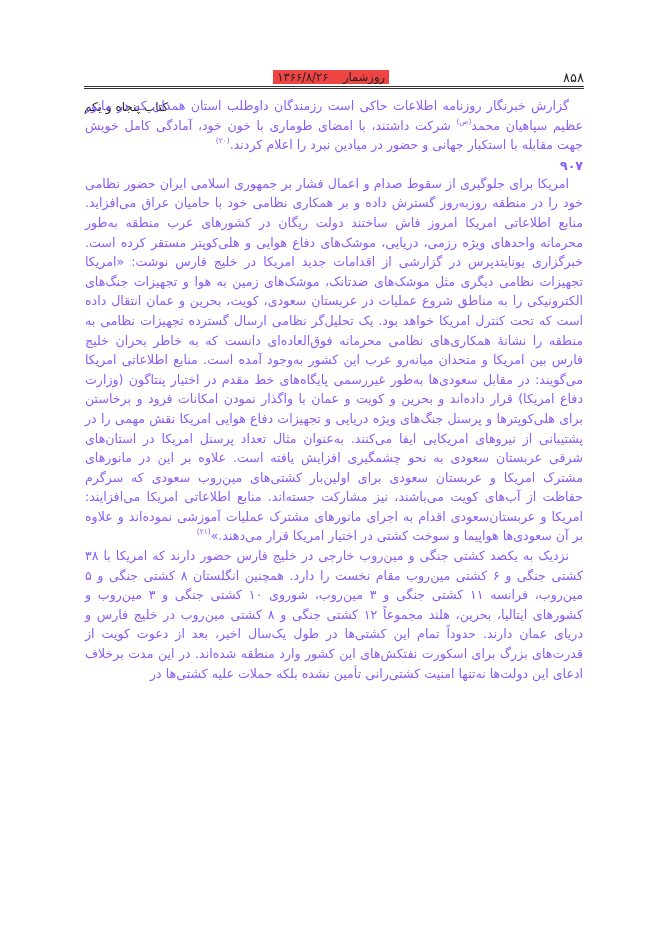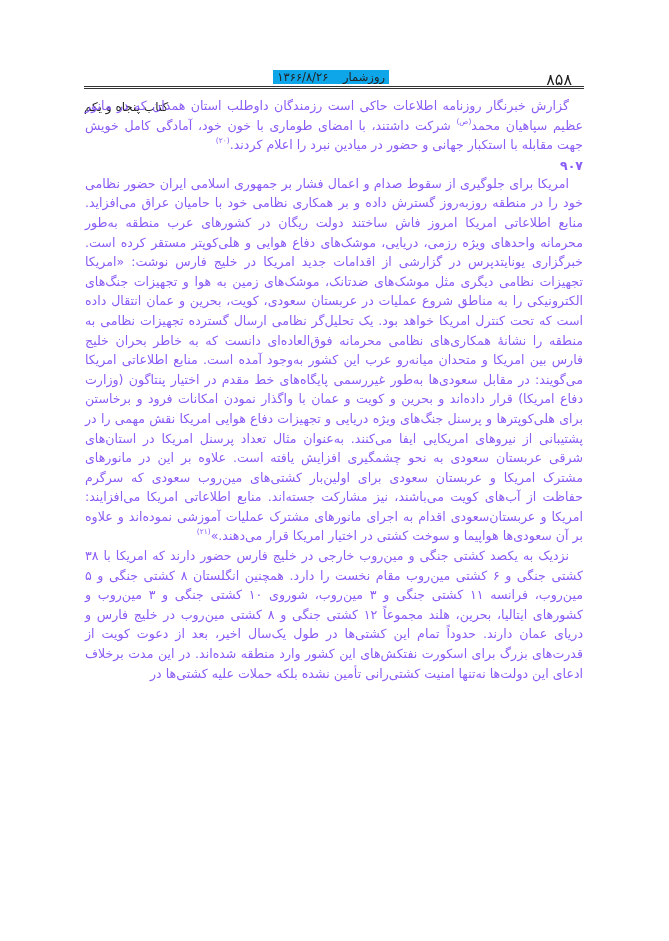--- a/index.html
+++ b/index.html
@@ -8,25 +8,25 @@
       position: absolute; left: 0; top: 0; width: 669px; height: 941px;
       background: #ffffff; color: #1a1a1a;
       font-family: "DejaVu Sans", sans-serif;
     }
     .running-head {
       position: absolute; left: 84px; top: 68px; width: 500px; height: 20px;
       direction: rtl;
       font-size: 12px; color: #222;
     }
     .running-head .page-num {
-      position: absolute; right: 12px; top: 2px; font-size: 16px;
+      position: absolute; right: 0; top: 2px; font-size: 13px;
     }
     .running-head .center-title {
       position: absolute; right: 195px; top: 2px; font-size: 11.5px; white-space: nowrap;
-      background: #0ea5e9; padding: 0 4px;
+      background: #ef4444; padding: 0 4px;
     }
     .running-head .book-title {
       position: absolute; left: 0; top: 0; font-size: 12px; white-space: nowrap; margin-top: 32px;
     }
     .head-rule {
       position: absolute; left: 84px; width: 500px; height: 0;
       border-top: 1px solid #333;
     }
     .head-rule.r1 { top: 86px; }
     .head-rule.r2 { top: 88px; }

